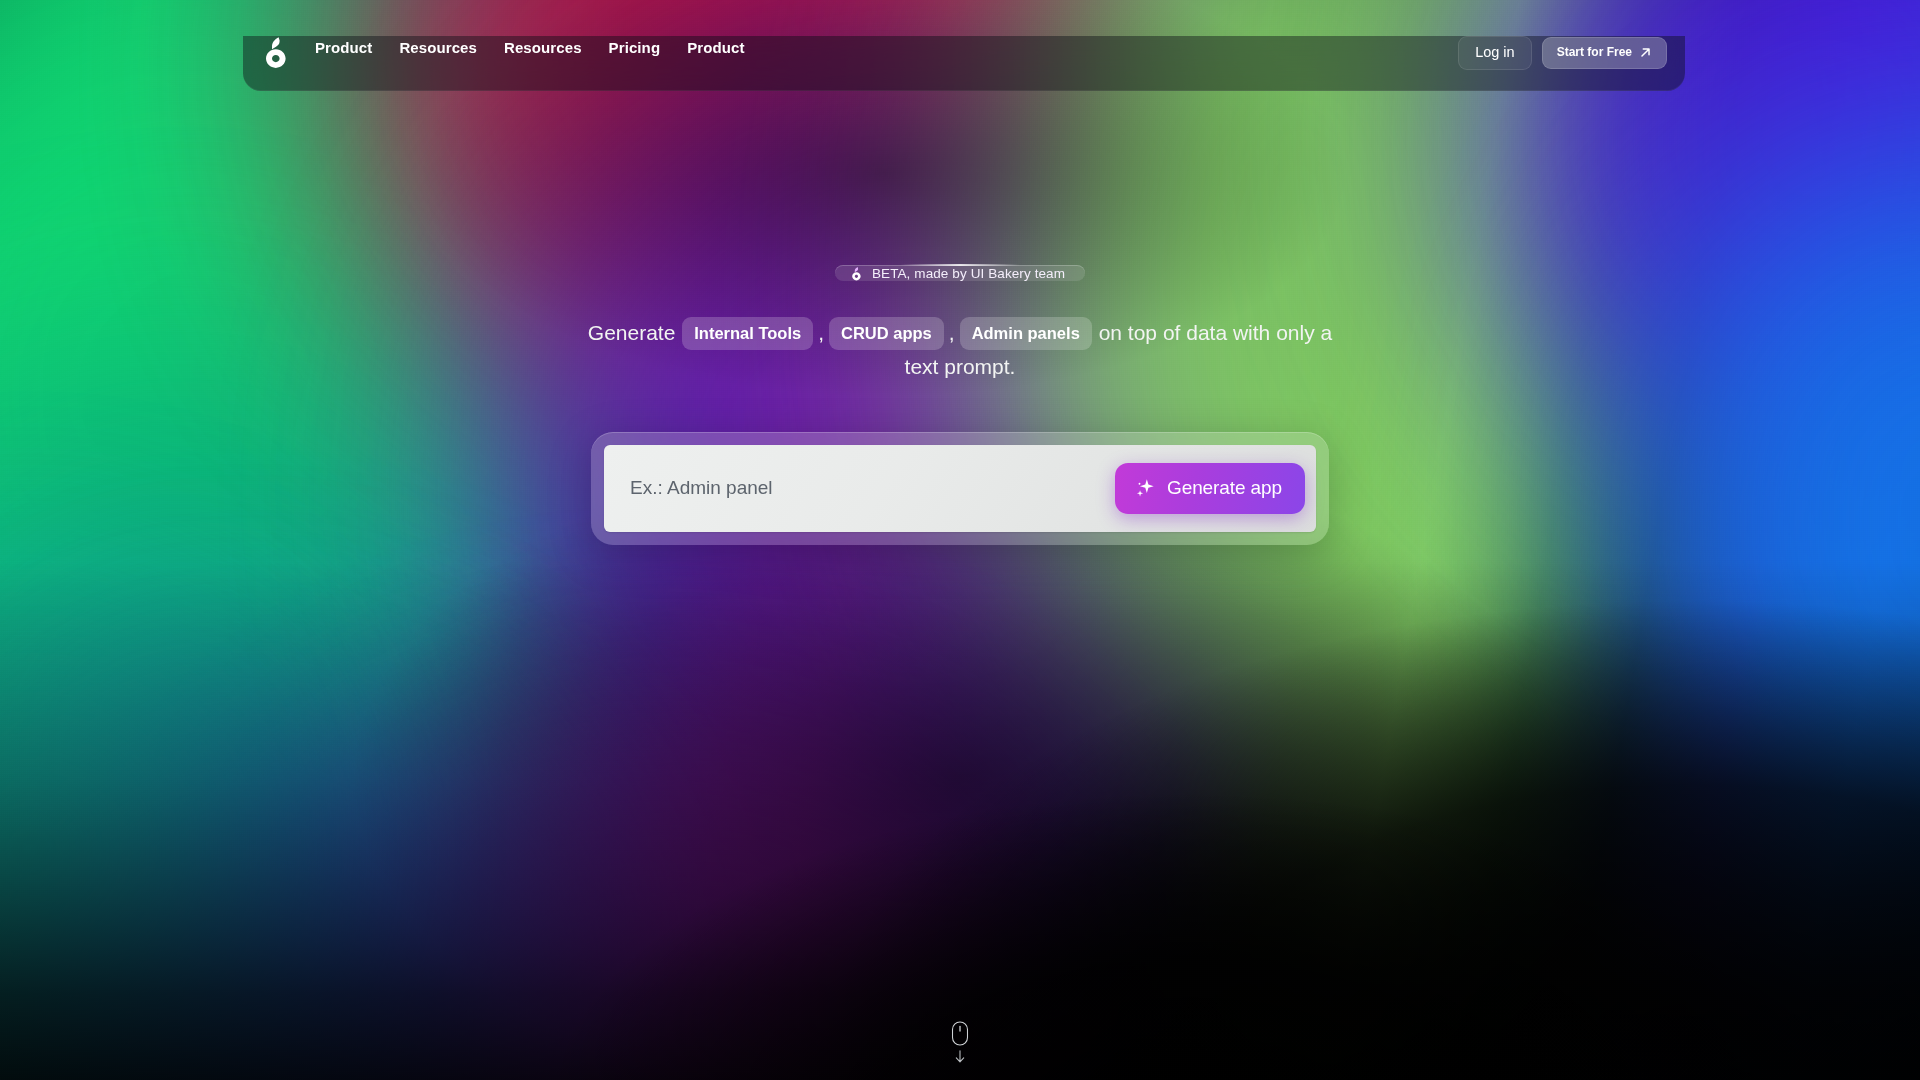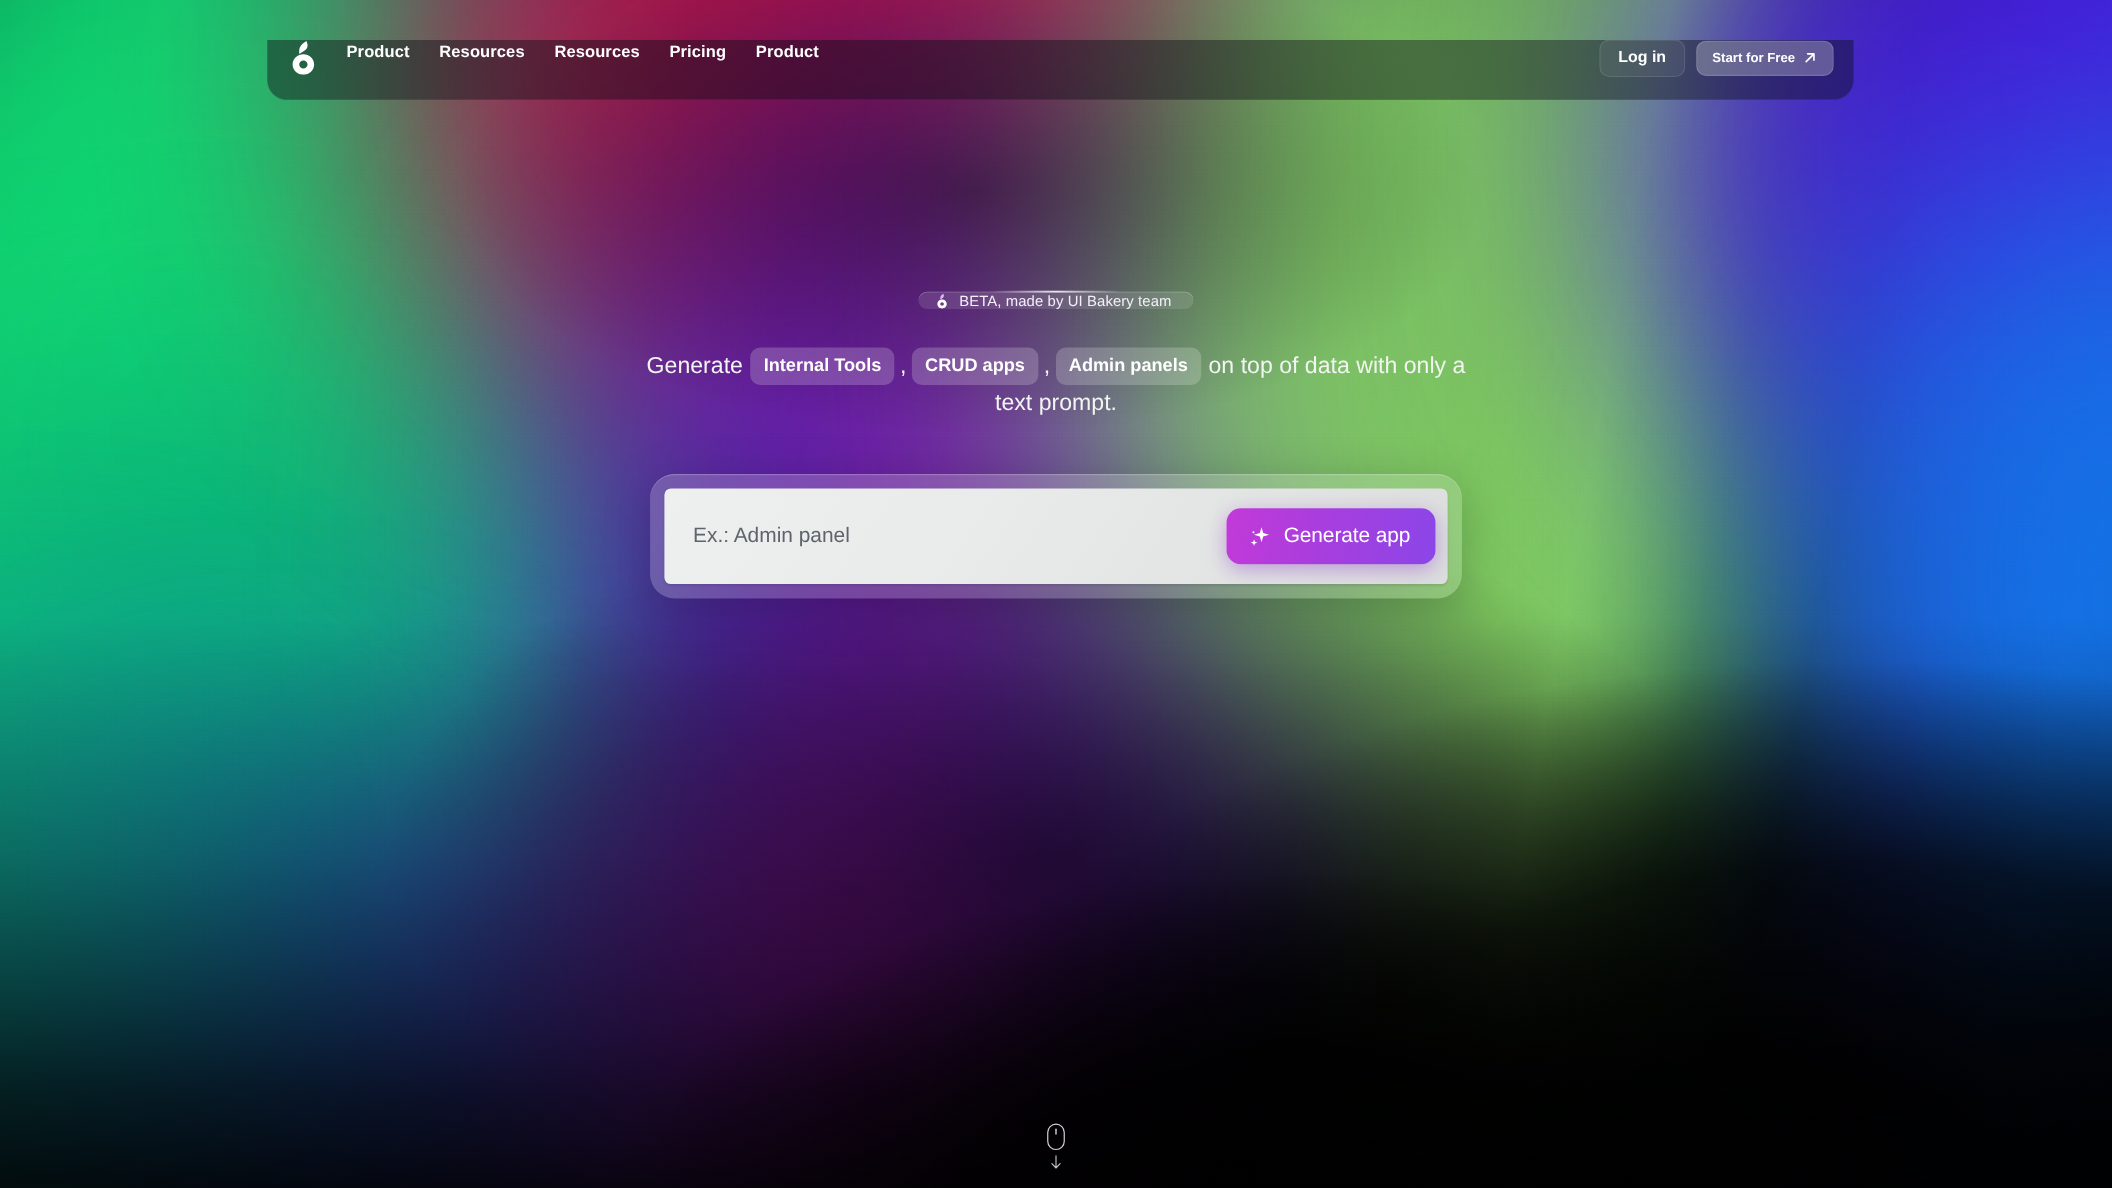--- a/index.html
+++ b/index.html
@@ -86,21 +86,21 @@
     margin-top:36px;
   }
   .nav-logo { width:30px; height:32px; margin-right:22px; flex:0 0 auto; display:block; }
   .nav-links { display:flex; align-items:center; gap:23px; }
   .nav-link {
     color:#fff; font-size:15px; font-weight:700; letter-spacing:.1px;
     cursor:pointer; white-space:nowrap; line-height:1; padding:4px 2px;
   }
   .nav-right { margin-left:auto; display:flex; align-items:center; gap:10px; }
   .btn-login {
-    color:#fff; font-size:14.5px; font-weight:700;
+    color:#fff; font-size:14.5px; font-weight:400;
     padding:8px 16px; border-radius:9px;
     background:rgba(255,255,255,.06);
     border:1px solid rgba(255,255,255,.1);
     cursor:pointer; white-space:nowrap; line-height:1.1;
   }
   .btn-start {
     color:#fff; font-size:12px; font-weight:700;
     padding:8px 14px; border-radius:9px;
     background:rgba(226,228,236,.30);
     border:1px solid rgba(255,255,255,.14);

